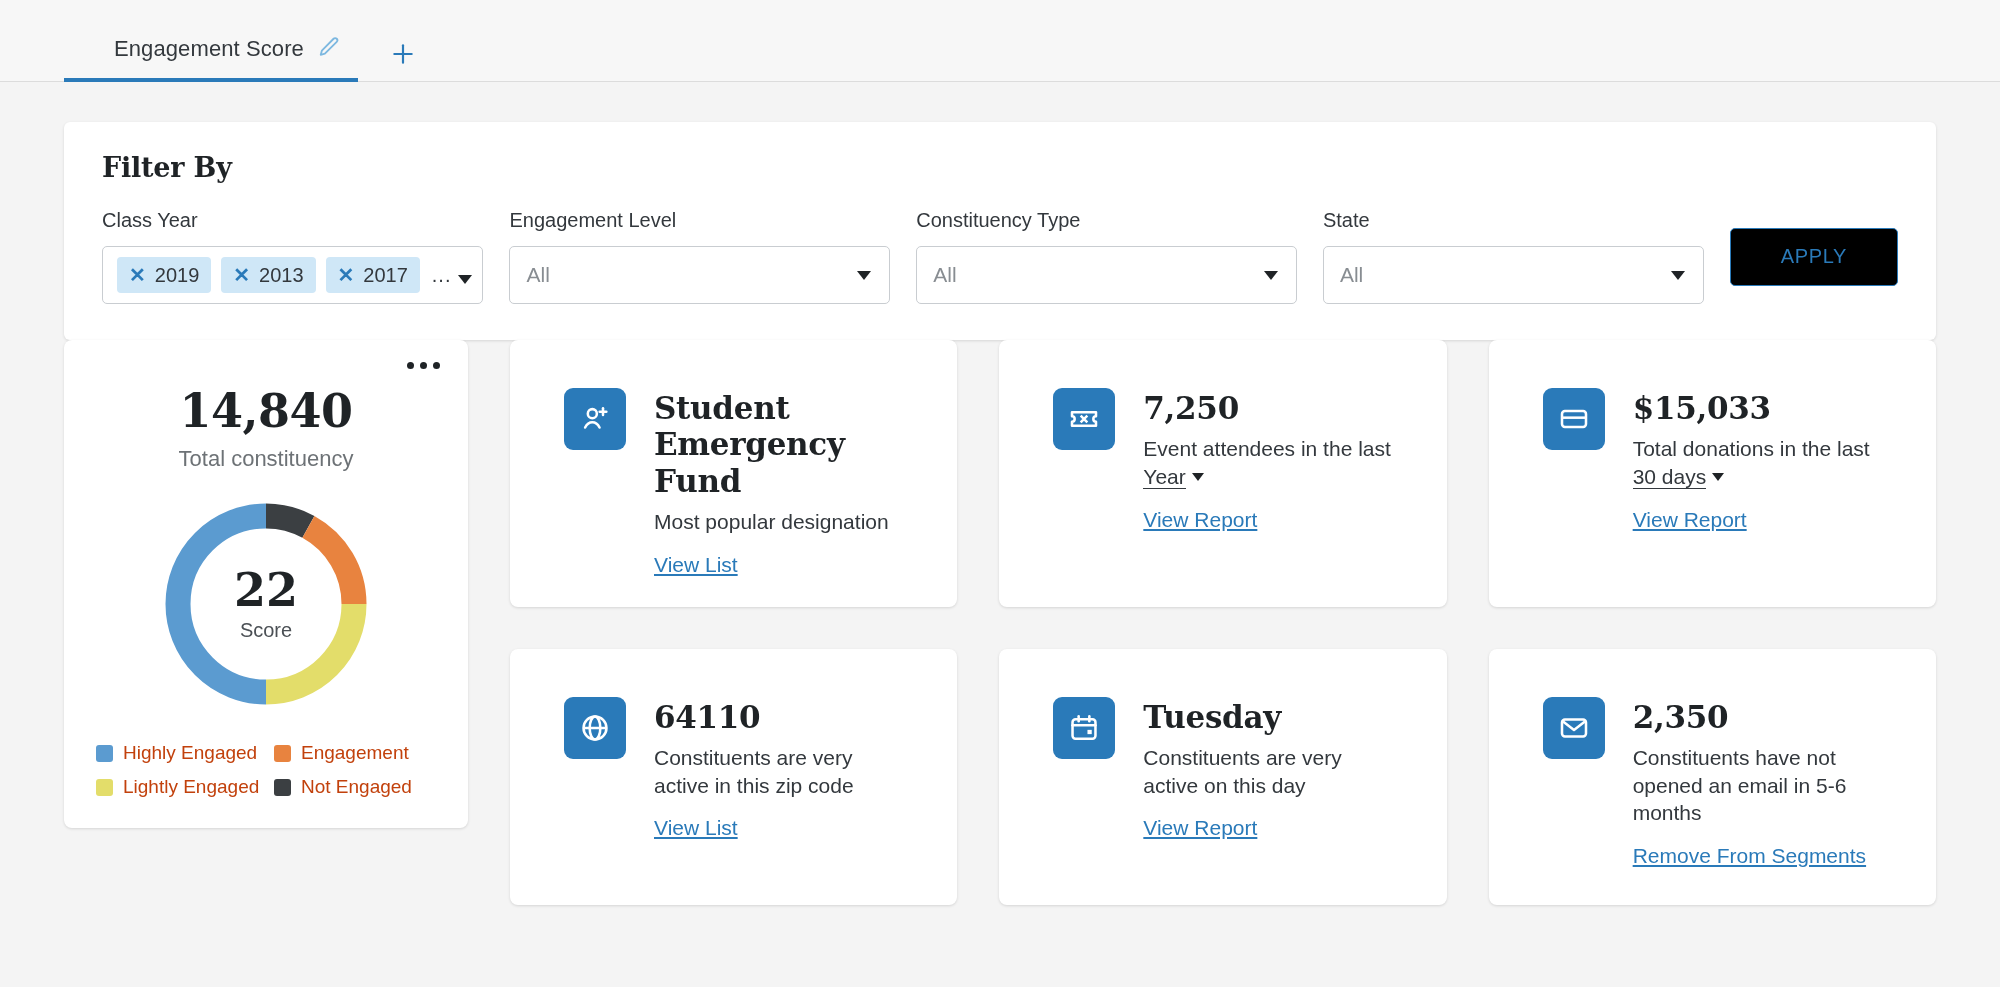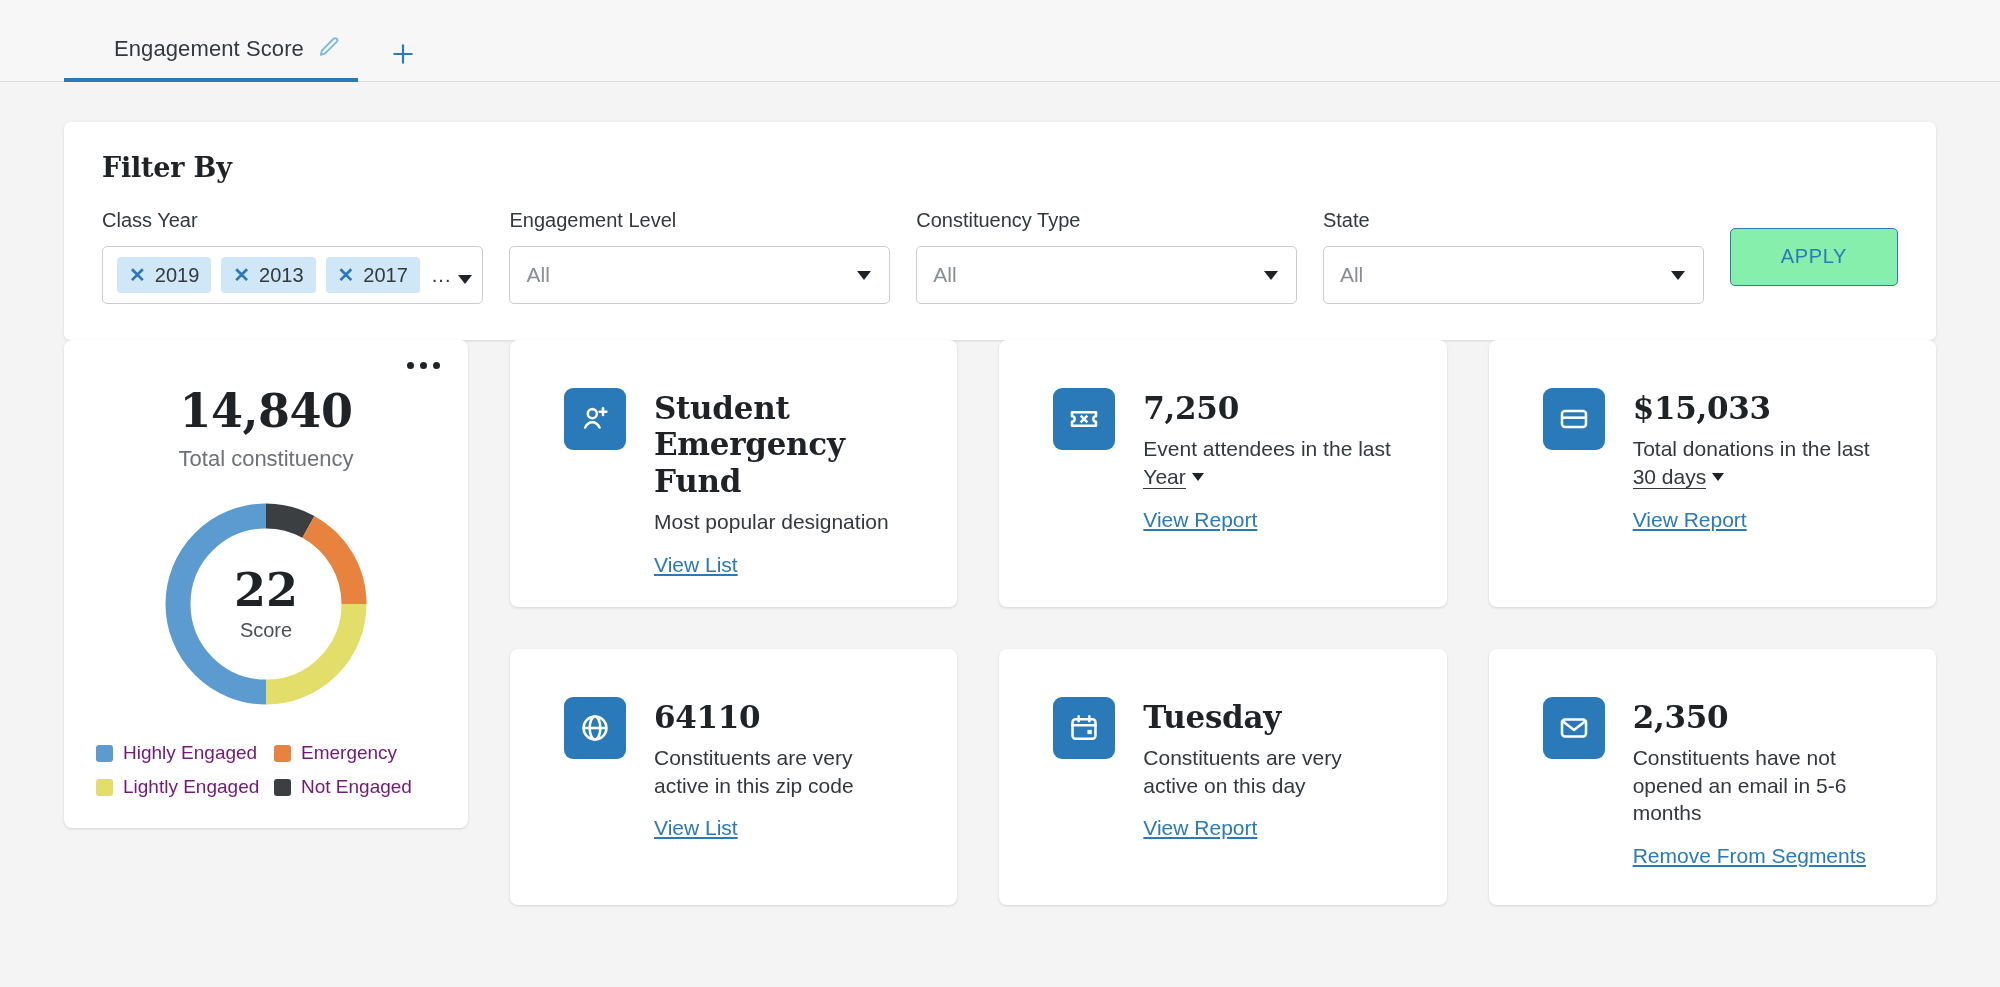--- a/index.html
+++ b/index.html
@@ -142,21 +142,21 @@
     display: inline-block;
     margin-left: 6px;
     vertical-align: 3px;
   }
 
   .apply-btn {
     height: 58px;
     width: 175px;
     border: 1px solid #2a7ab9;
     border-radius: 5px;
-    background: #86efac;
+    background: #000000;
     color: #2a7ab9;
     font-size: 20px;
     letter-spacing: .6px;
     font-family: "Liberation Sans", sans-serif;
     cursor: pointer;
   }
 
   .scoring-note {
     font-size: 18px;
     color: #4b5055;
@@ -228,21 +228,21 @@
 
   .legend {
     display: grid;
     grid-template-columns: 1fr 1fr;
     gap: 12px 10px;
     margin-top: 28px;
     padding-left: 6px;
   }
   .legend-item { display: flex; align-items: center; gap: 10px; }
   .legend-sw { width: 17px; height: 17px; border-radius: 3px; flex: 0 0 17px; }
-  .legend-lbl { font-size: 19px; color: #701a75; white-space: nowrap; }
+  .legend-lbl { font-size: 19px; color: #c2410c; white-space: nowrap; }
 
   .cards-area {
     flex: 1;
     display: grid;
     grid-template-columns: repeat(3, 1fr);
     gap: 42px 42px;
   }
   .stat-card {
     background: #fff;
     border-radius: 8px;
@@ -391,21 +391,21 @@
         </div>
       </div>
 
       <div class="legend">
         <div class="legend-item">
           <span class="legend-sw" style="background:#5b9bd0"></span>
           <span class="legend-lbl">Highly Engaged</span>
         </div>
         <div class="legend-item">
           <span class="legend-sw" style="background:#e8833f"></span>
-          <span class="legend-lbl">Emergency</span>
+          <span class="legend-lbl">Engagement</span>
         </div>
         <div class="legend-item">
           <span class="legend-sw" style="background:#e3dd6a"></span>
           <span class="legend-lbl">Lightly Engaged</span>
         </div>
         <div class="legend-item">
           <span class="legend-sw" style="background:#3b3f42"></span>
           <span class="legend-lbl">Not Engaged</span>
         </div>
       </div>

